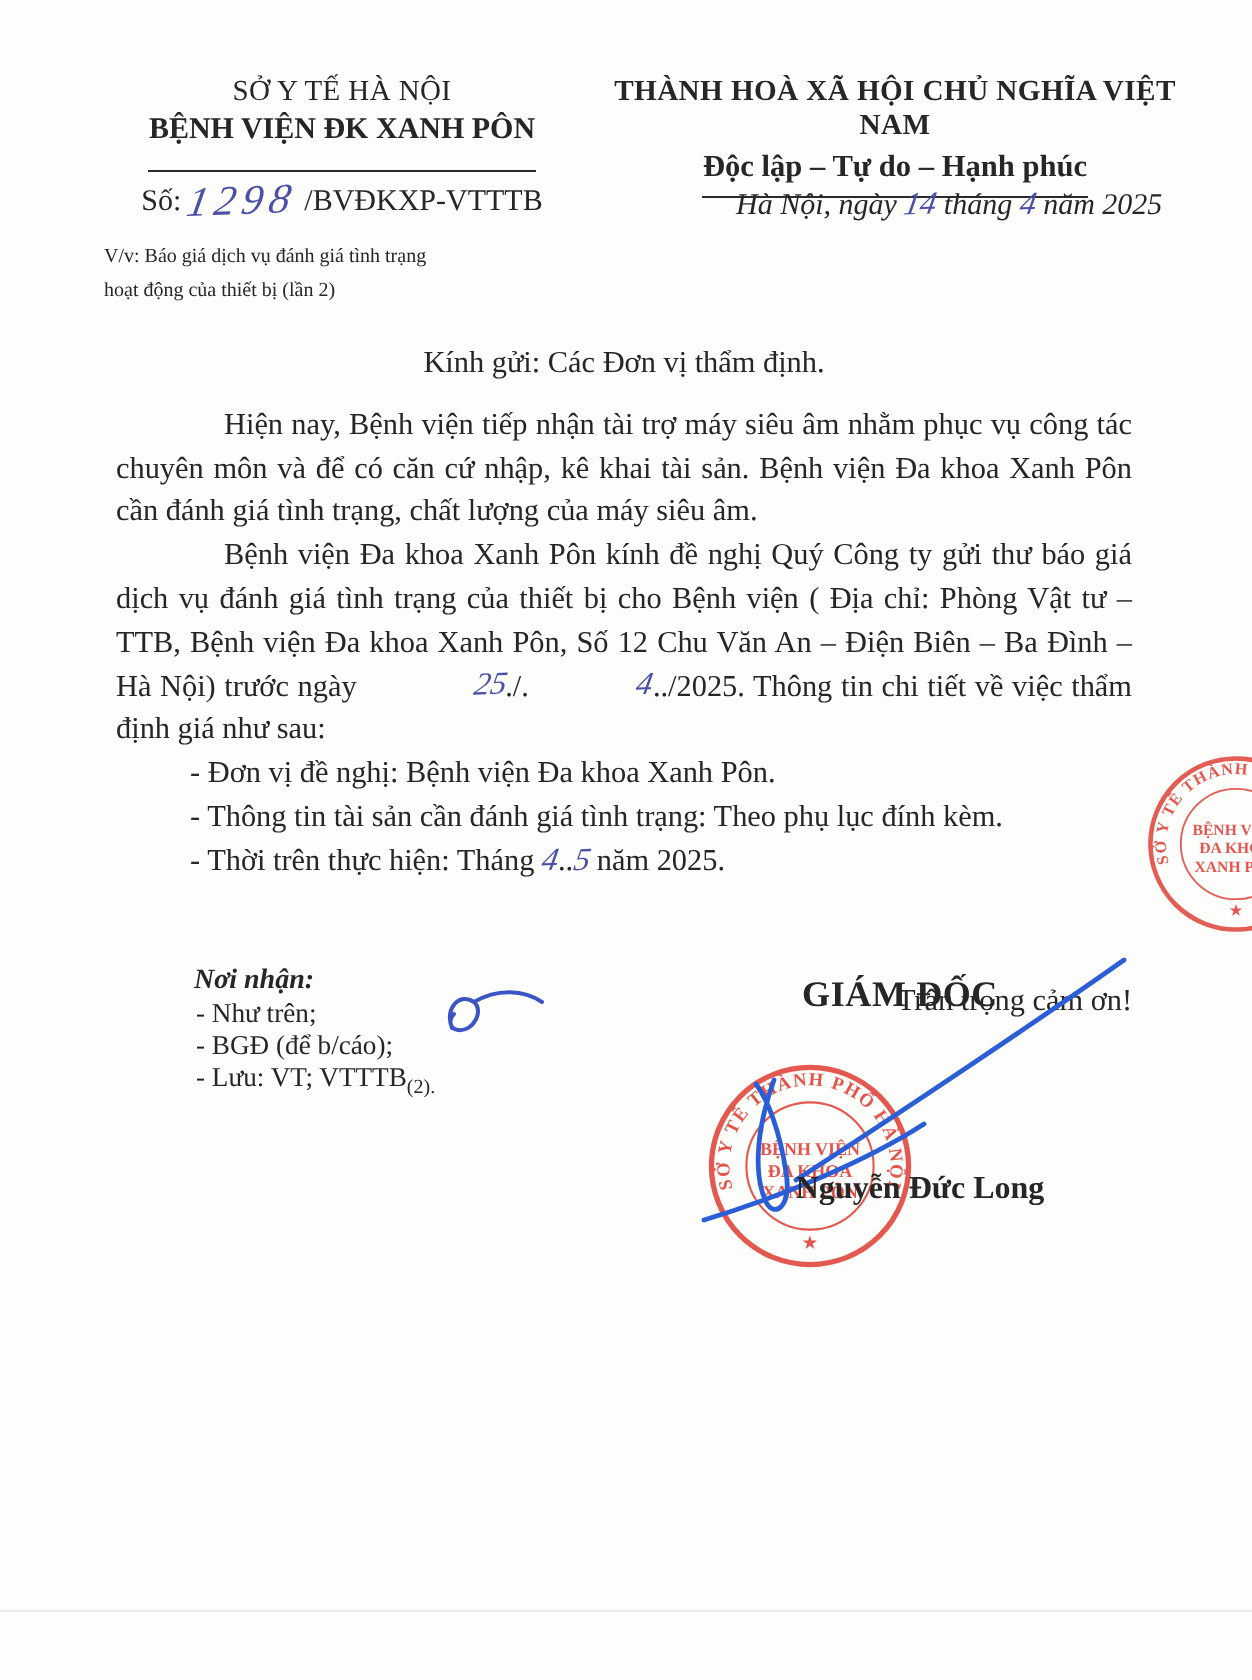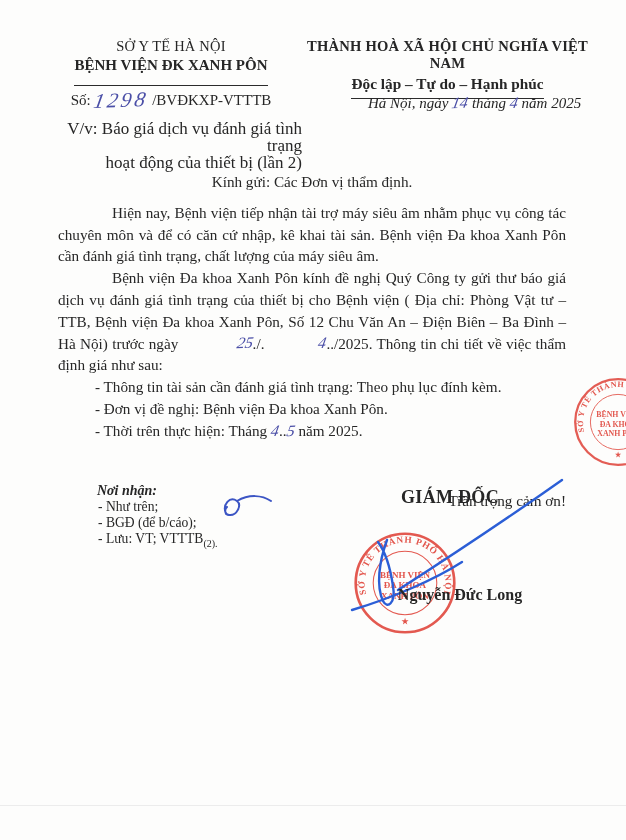--- a/index.html
+++ b/index.html
@@ -9,21 +9,21 @@
     background:#fdfdfc; overflow:hidden;
     font-family:"Liberation Serif","DejaVu Serif",serif;
     color:#262626;
   }
   
   .org-block { position:absolute; left:52px; top:38px; width:238px; text-align:center; }
   .org-line1 { font-size:14.5px; letter-spacing:.2px; }
   .org-line2 { font-size:15px; font-weight:bold; margin-top:2px; }
   .org-line2 .u { border-bottom:1.6px solid #2b2b2b; padding-bottom:12px; }
   .ref-line { position:absolute; left:52px; top:88px; width:238px; text-align:center; font-size:15px; white-space:nowrap; }
-  .subject { position:absolute; left:52px; top:120px; width:250px; text-align:right; font-size:17px; line-height:17px; }
+  .subject { position:absolute; left:52px; top:120px; width:250px; text-align:left; font-size:10px; line-height:17px; }
   .national-block { position:absolute; left:290px; top:38px; width:315px; text-align:center; }
   .national-line1 { font-size:14.6px; font-weight:bold; letter-spacing:.2px; }
   .national-line2 { font-size:15.3px; font-weight:bold; margin-top:3px; }
   .national-line2 .u { border-bottom:1.7px solid #2b2b2b; padding-bottom:6px; }
   .date-line { position:absolute; left:368px; top:94px; font-size:15px; font-style:italic; white-space:nowrap; }
   
   .hw { color:#4b4fa7; font-style:italic; display:inline-block; transform:skewX(-12deg) rotate(-2deg); font-weight:normal; }
   .hw-num { font-size:21px; letter-spacing:3px; line-height:1; position:relative; top:2px; }
   .hw-date { font-size:16px; }
   .hw-body { font-size:16px; }
@@ -81,22 +81,22 @@
     <span class="hw hw-date">4</span>
     <span>năm 2025</span>
   </div>
 
   <div class="body-block">
     <div class="salutation">Kính gửi: Các Đơn vị thẩm định.</div>
     <p class="para">Hiện nay, Bệnh viện tiếp nhận tài trợ máy siêu âm nhằm phục vụ công tác chuyên môn và để có căn cứ nhập, kê khai tài sản. Bệnh viện Đa khoa Xanh Pôn cần đánh giá tình trạng, chất lượng của máy siêu âm.</p>
     <p class="para">
       <span>Bệnh viện Đa khoa Xanh Pôn kính đề nghị Quý Công ty gửi thư báo giá dịch vụ đánh giá tình trạng của thiết bị cho Bệnh viện ( Địa chỉ: Phòng Vật tư – TTB, Bệnh viện Đa khoa Xanh Pôn, Số 12 Chu Văn An – Điện Biên – Ba Đình – Hà Nội) trước ngày </span><span class="hw hw-body">25</span><span>./.</span><span class="hw hw-body">4</span><span>../2025.</span><span> Thông tin chi tiết về việc thẩm định giá như sau:</span>
     </p>
+    <div class="list-line">- Đơn vị đề nghị: Bệnh viện Đa khoa Xanh Pôn.</div>
     <div class="list-line">- Thông tin tài sản cần đánh giá tình trạng: Theo phụ lục đính kèm.</div>
-    <div class="list-line">- Đơn vị đề nghị: Bệnh viện Đa khoa Xanh Pôn.</div>
     <div class="list-line">
       <span>- Thời trên thực hiện: Tháng </span><span class="hw hw-body">4</span><span>..</span><span class="hw hw-body">5</span><span> năm 2025.</span>
     </div>
     <div class="closing-line">
       <span>Trân trọng cảm ơn!</span>
       <svg class="pen-squiggle" viewBox="0 0 58 32">
         <path d="M10,24 C6,14 14,6 21,11 C26,15 21,26 13,25 C9,24.5 8,20 11,17 M21,11 C33,4 46,5 55,11" fill="none" stroke="#3c55c4" stroke-width="2" stroke-linecap="round"></path>
       </svg>
     </div>
   </div>

